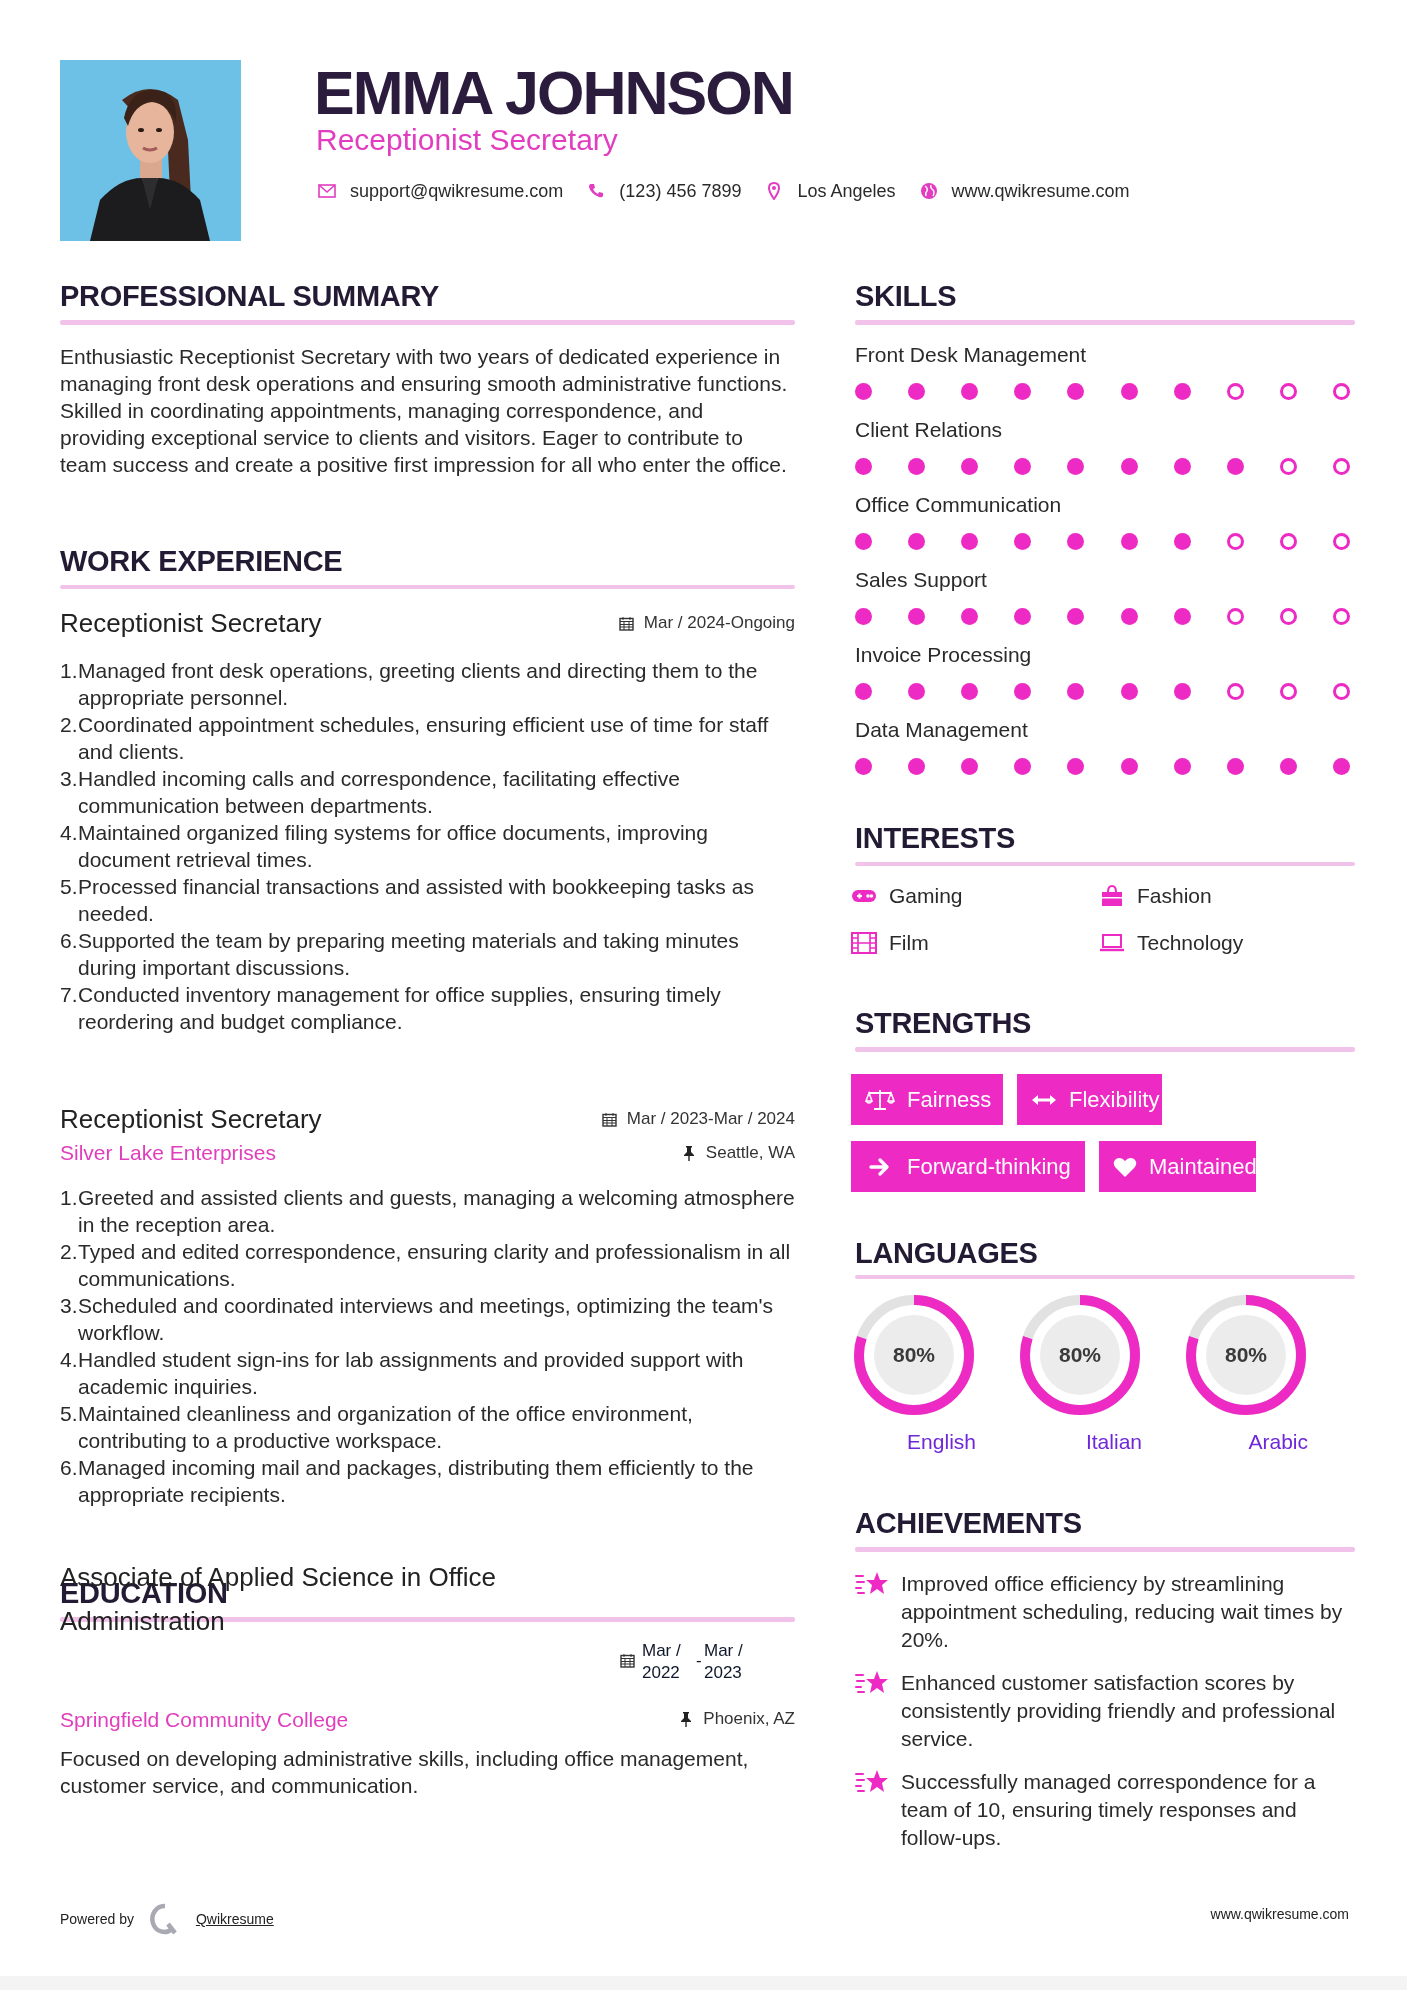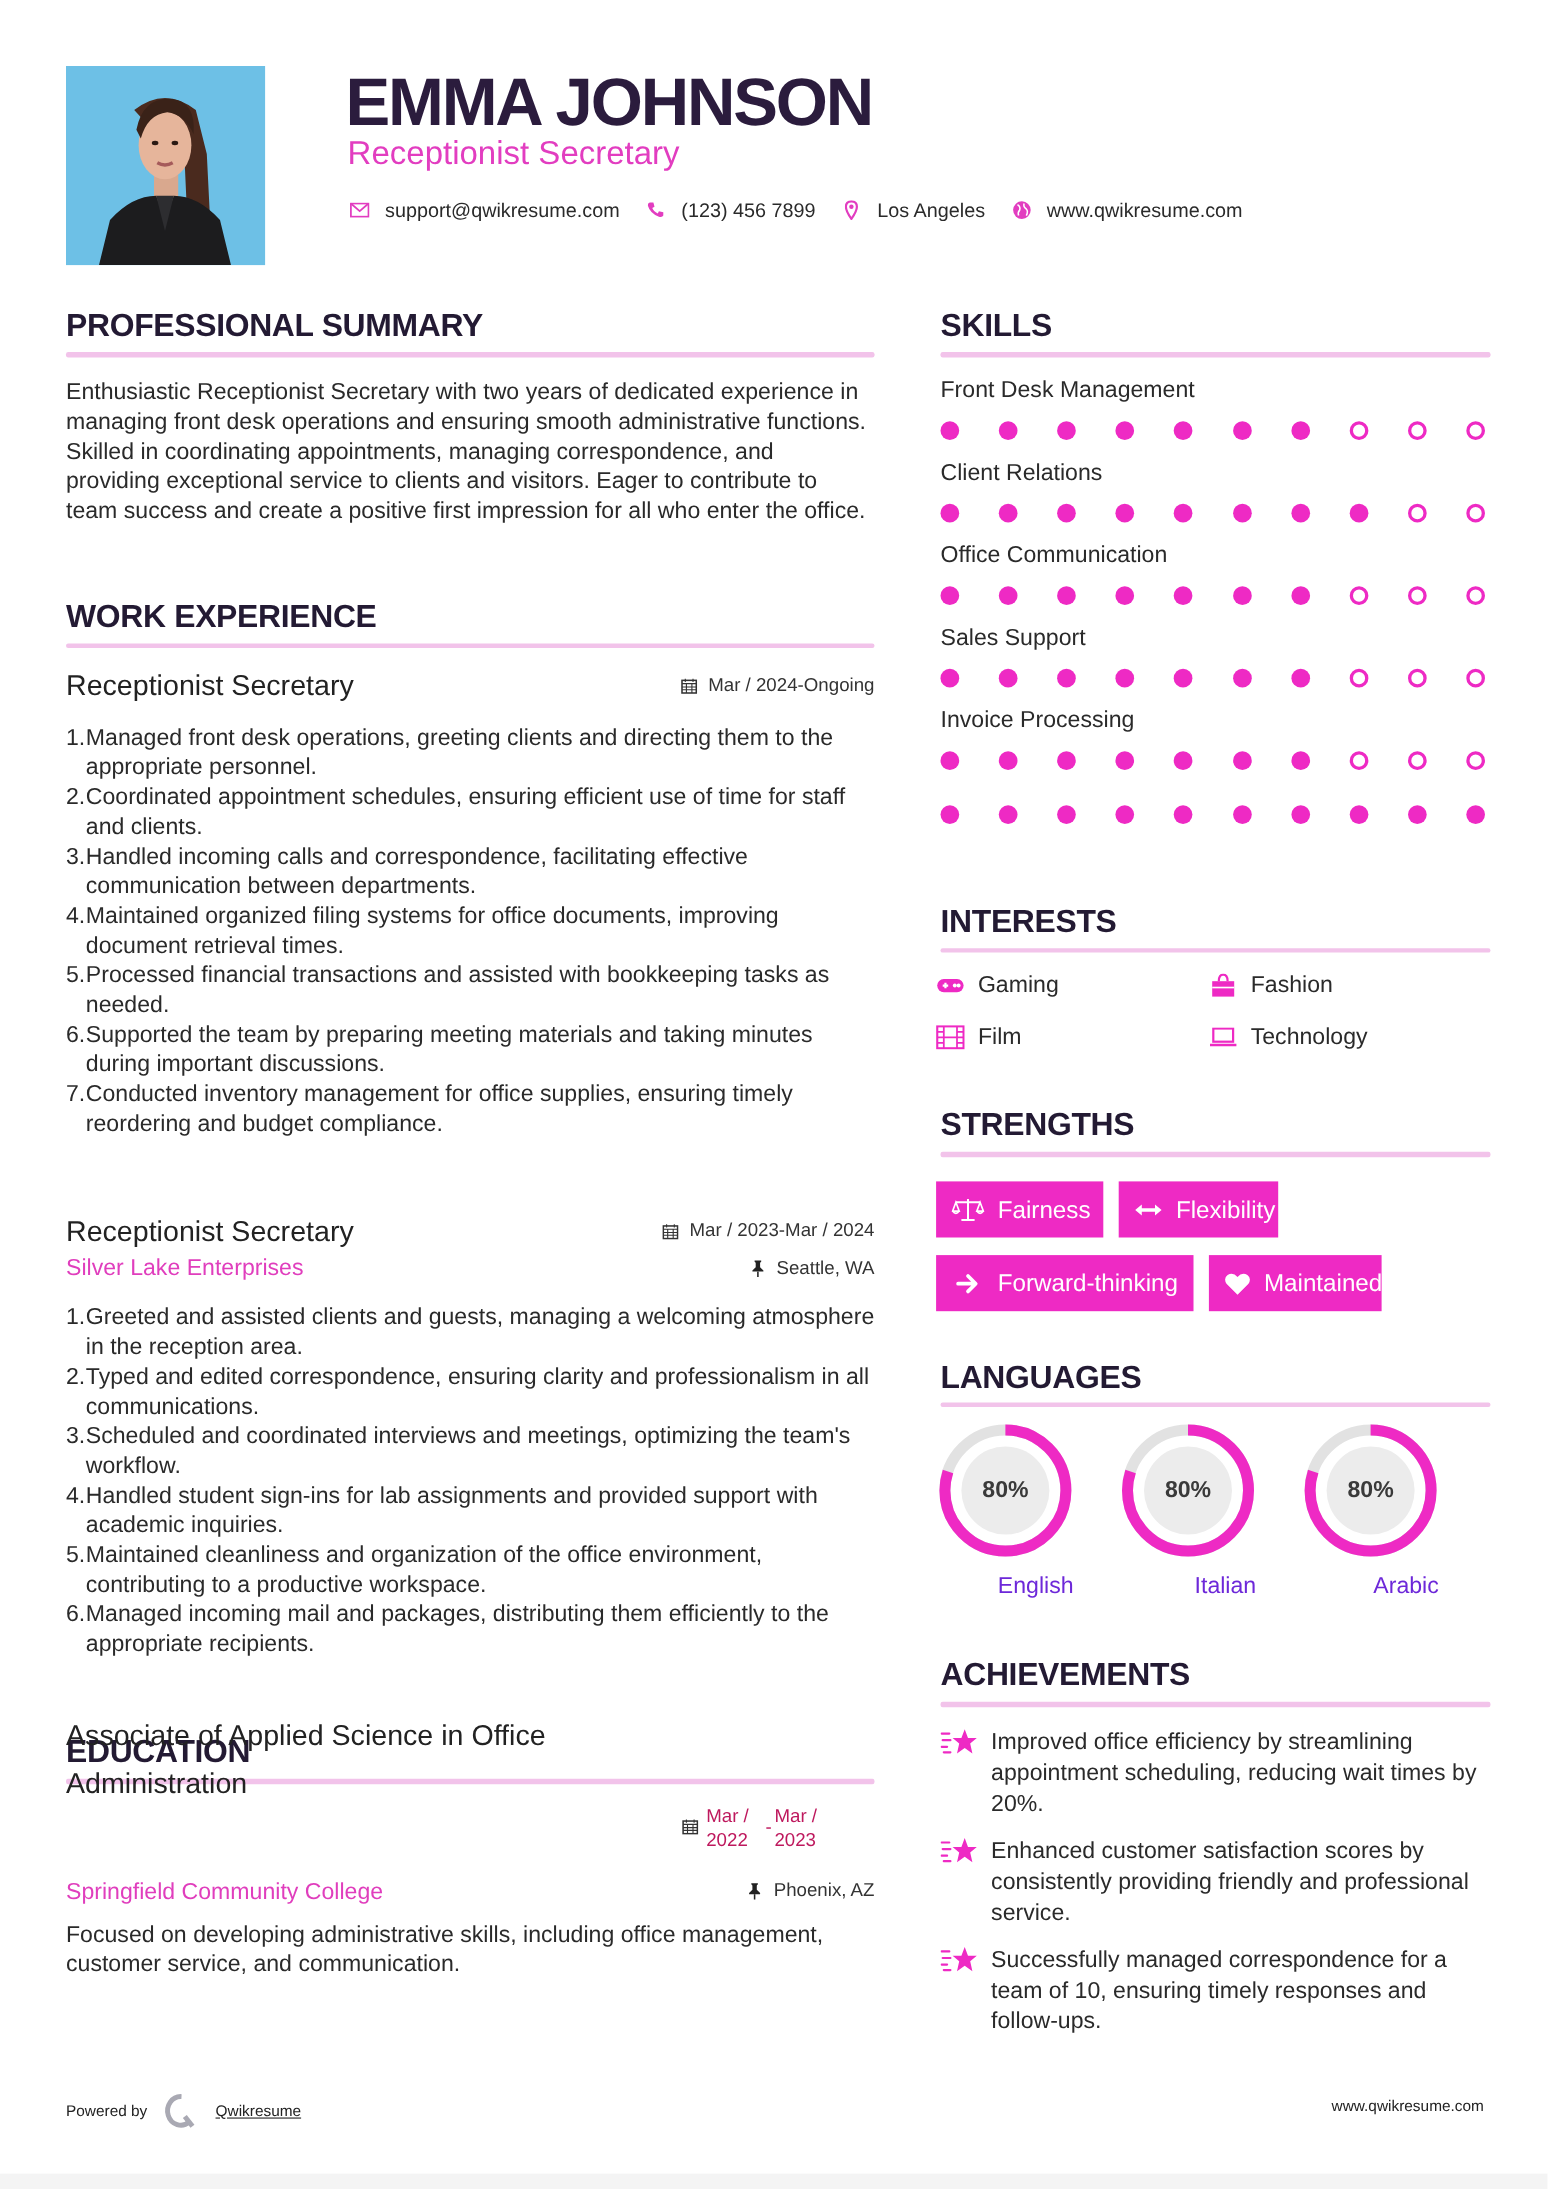--- a/index.html
+++ b/index.html
@@ -232,21 +232,21 @@
         <span class="num">6.</span>
         <span>Managed incoming mail and packages, distributing them efficiently to the appropriate recipients.</span>
       </li>
   </ol>
 </div>
 
 <div class="abs sec-h" style="left:60px; top:1576px;">EDUCATION</div>
 <div class="abs rule" style="left:60px; top:1617px; width:735px;"></div>
 
 <div class="abs job-title" style="left:60px; top:1555px; width:520px; white-space:normal; line-height:44px;">Associate of Applied Science in Office Administration</div>
-<div class="abs" style="left:620px; top:1640px; width:175px; display:flex; align-items:flex-start; font-size:17px; color:#be185d; line-height:22px;">
+<div class="abs" style="left:620px; top:1640px; width:175px; display:flex; align-items:flex-start; font-size:17px; color:#0f172a; line-height:22px;">
   <span style="width:16px; height:18px; margin-top:12px; margin-right:6px;">
     <svg width="15" height="15" viewBox="0 0 15 15">
         <rect x="1" y="2.5" width="13" height="11.5" fill="none" stroke="#333" stroke-width="1.4"></rect>
         <path d="M1 5.5 H14 M4 1 V4 M11 1 V4 M1 8.5 H14 M1 11 H14 M5 5.5 V14 M10 5.5 V14" stroke="#333" stroke-width="1"></path>
       </svg>
   </span>
   <span style="width:48px;">Mar / 2022</span>
   <span style="width:8px; margin-top:10px; margin-left:6px;">-</span>
   <span style="width:48px;">Mar / 2023</span>
 </div>
@@ -336,20 +336,21 @@
         <span class="dot"></span>
         <span class="dot"></span>
         <span class="dot"></span>
         <span class="dot"></span>
         <span class="dot empty"></span>
         <span class="dot empty"></span>
         <span class="dot empty"></span>
       </div>
     </div>
     <div style="height: 75px;">
+      <div class="skill-label">Data Management</div>
       <div class="dots" style="margin-top: 13px;">
         <span class="dot"></span>
         <span class="dot"></span>
         <span class="dot"></span>
         <span class="dot"></span>
         <span class="dot"></span>
         <span class="dot"></span>
         <span class="dot"></span>
         <span class="dot"></span>
         <span class="dot"></span>

